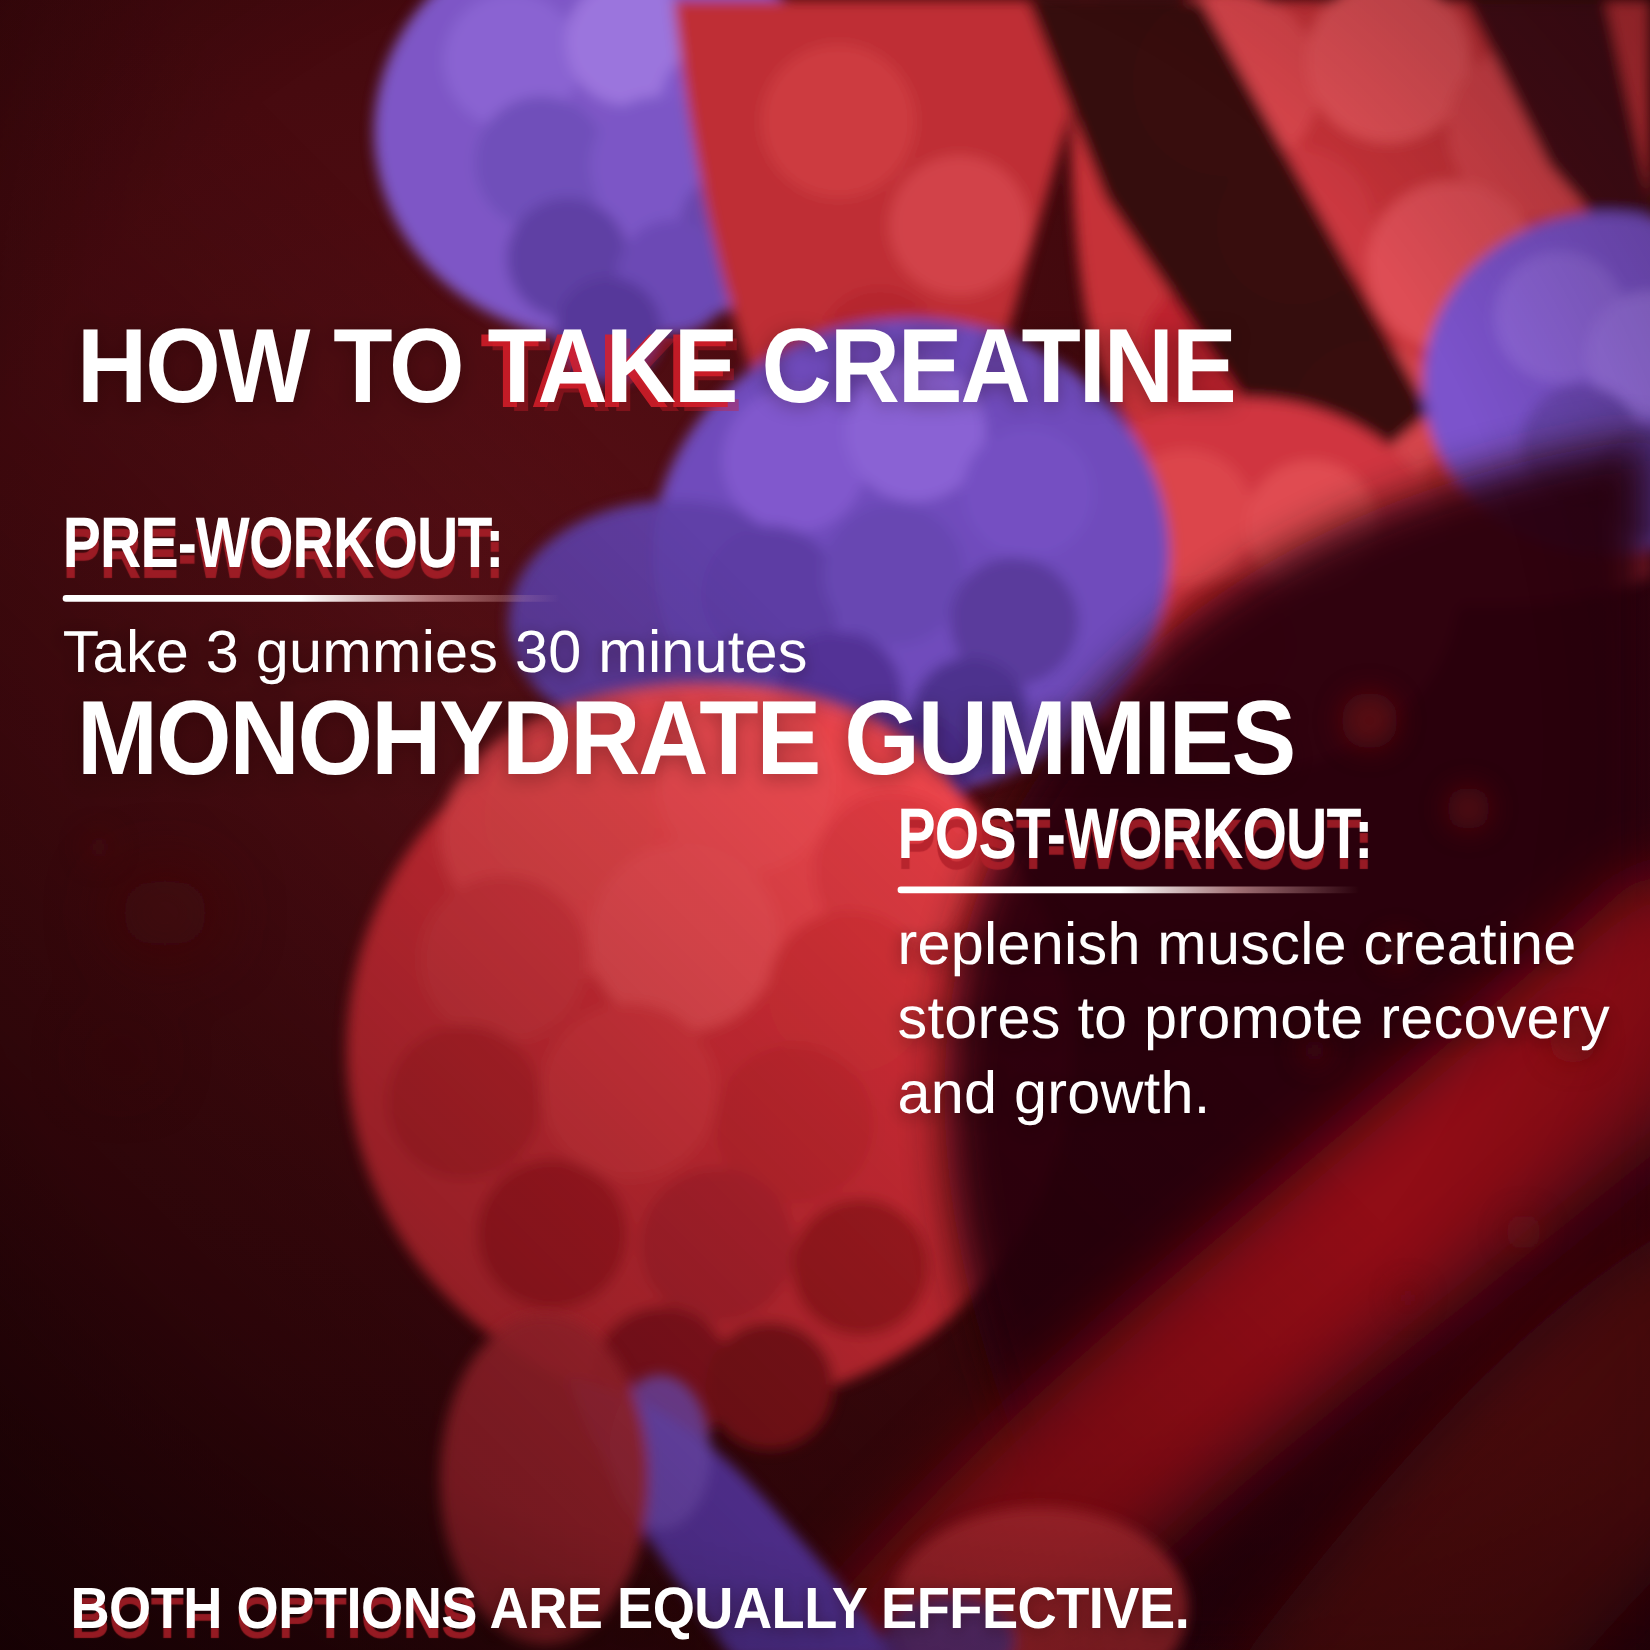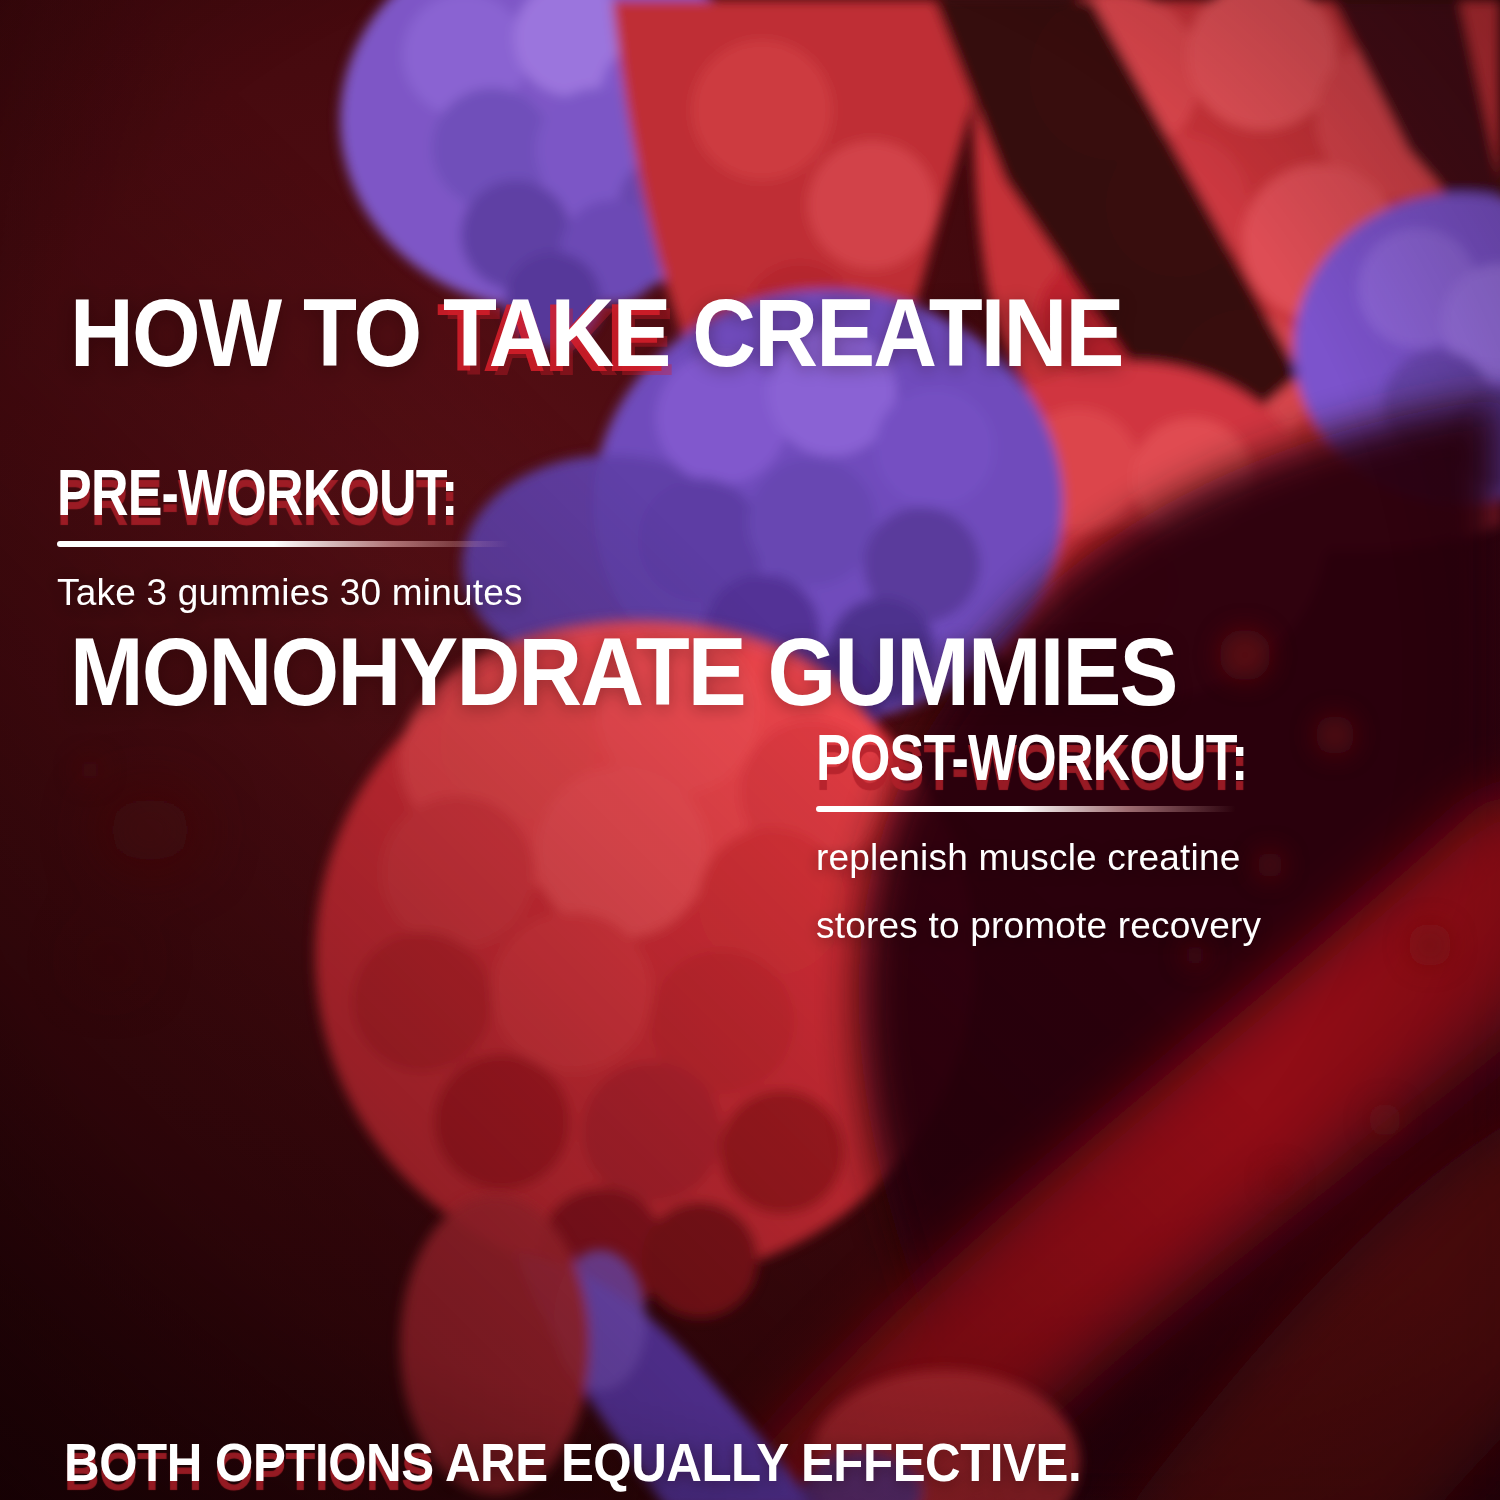--- a/index.html
+++ b/index.html
@@ -29,21 +29,21 @@
     margin:0;font-size:65px;line-height:64px;font-weight:bold;
     letter-spacing:-1px;white-space:pre;
     transform:scaleX(.8);transform-origin:left top;
     text-shadow:0 10px 1px rgba(176,32,42,.82);
   }
   .rule{
     height:6px;border-radius:3px;margin-top:16px;
     background:linear-gradient(90deg,#ffffff 0%,#ffffff 48%,rgba(255,198,198,.55) 74%,rgba(255,150,150,0) 100%);
   }
   .sec-body{
-    margin:12px 0 0 0;font-size:37px;line-height:68px;font-weight:400;
+    margin:12px 0 0 0;font-size:54px;line-height:68px;font-weight:400;
     letter-spacing:.2px;
     text-shadow:0 3px 14px rgba(30,0,5,.45);
   }
   .pre{left:57px;top:424px;width:760px;margin-top:37px;}
   .pre .rule{width:452px;}
   .post{left:816px;top:726px;width:660px;}
   .post .rule{width:420px;}
 
   
   .footer{
@@ -221,20 +221,21 @@
       <div>Take 3 gummies 30 minutes</div>
     </div>
   </section>
 
   <section class="section post">
     <h2 class="sec-heading">POST-WORKOUT:</h2>
     <div class="rule"></div>
     <div class="sec-body">
       <div>replenish muscle creatine</div>
       <div>stores to promote recovery</div>
+      <div>and growth.</div>
     </div>
   </section>
 
   <footer class="footer">
     <div class="f-line"><span class="f-emph">BOTH OPTIONS</span><span> ARE EQUALLY EFFECTIVE.</span></div>
     
   </footer>
 
 </div>
 

